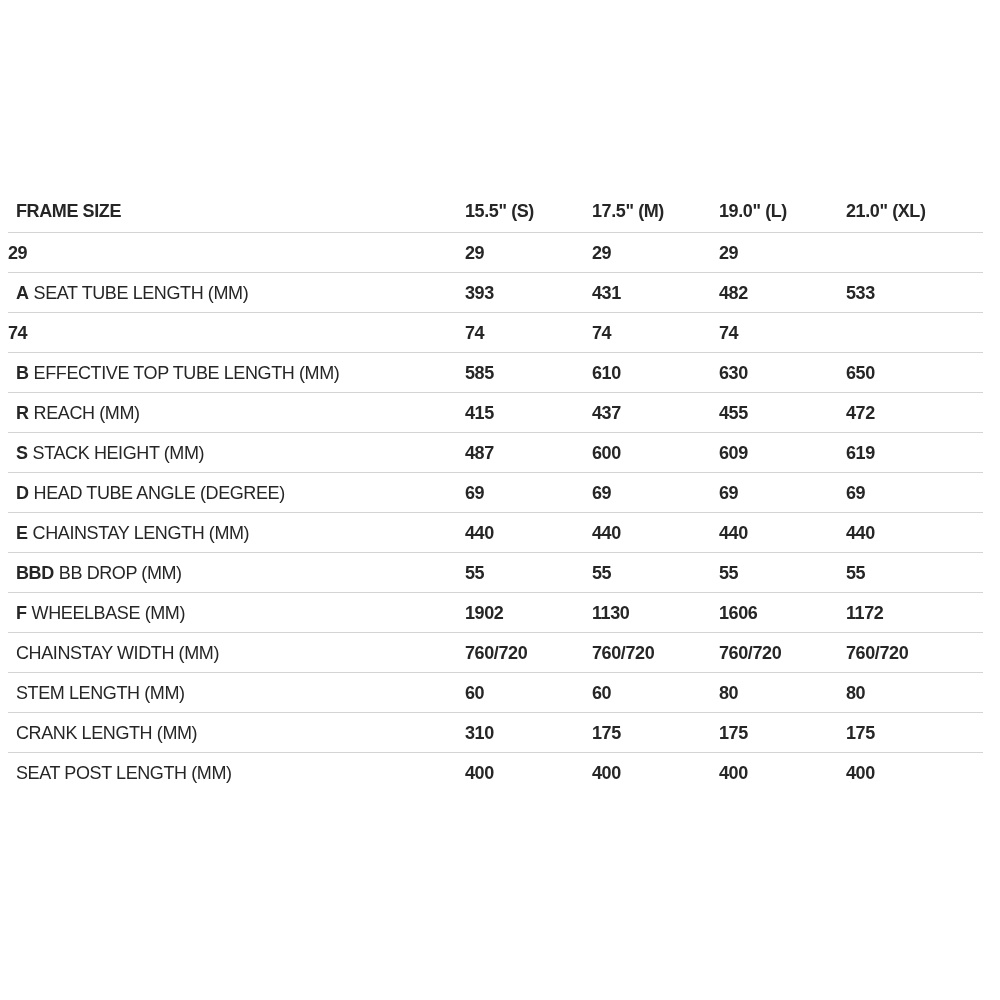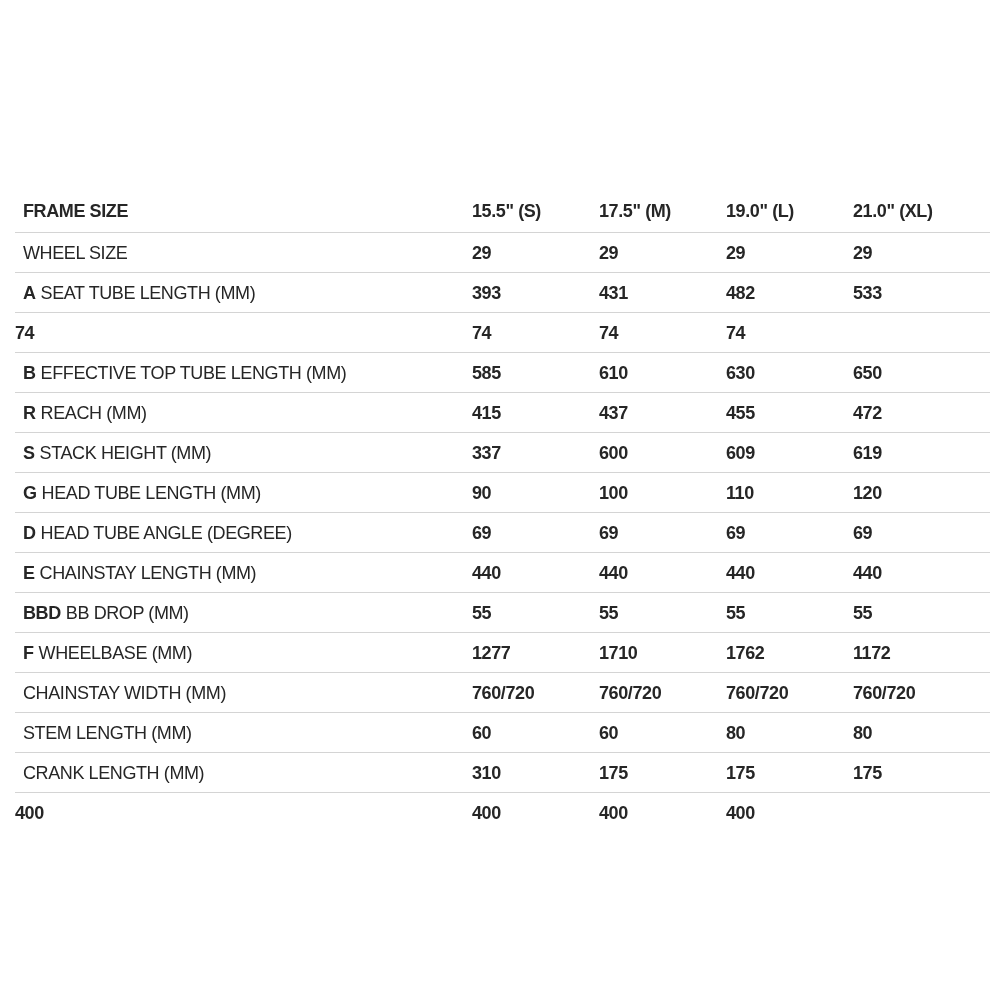--- a/index.html
+++ b/index.html
@@ -7,21 +7,21 @@
     padding: 0;
     width: 1000px;
     height: 1000px;
     background: #ffffff;
     font-family: "Liberation Sans", sans-serif;
     color: #262626;
     overflow: hidden;
   }
   .spec-table {
     position: absolute;
-    left: 15px;
+    left: 8px;
     top: 190px;
     width: 975px;
   }
   .row {
     display: grid;
     grid-template-columns: 457px 127px 127px 127px 1fr;
     align-items: center;
     height: 40px;
     box-sizing: border-box;
     border-bottom: 1px solid #d4d4d4;
@@ -47,21 +47,20 @@
 
   <div class="row header">
     <div class="cell label bold">FRAME SIZE</div>
     <div class="cell val">15.5" (S)</div>
     <div class="cell val">17.5" (M)</div>
     <div class="cell val">19.0" (L)</div>
     <div class="cell val">21.0" (XL)</div>
   </div>
 
   <div class="row">
-    <div class="cell label"><span class="pfx"></span><span>WHEEL SIZE</span></div>
     <div class="cell val">29</div>
     <div class="cell val">29</div>
     <div class="cell val">29</div>
     <div class="cell val">29</div>
   </div>
 
   <div class="row">
     <div class="cell label"><span class="pfx">A</span><span>SEAT TUBE LENGTH (MM)</span></div>
     <div class="cell val">393</div>
     <div class="cell val">431</div>
@@ -87,33 +86,26 @@
   <div class="row">
     <div class="cell label"><span class="pfx">R</span><span>REACH (MM)</span></div>
     <div class="cell val">415</div>
     <div class="cell val">437</div>
     <div class="cell val">455</div>
     <div class="cell val">472</div>
   </div>
 
   <div class="row">
     <div class="cell label"><span class="pfx">S</span><span>STACK HEIGHT (MM)</span></div>
-    <div class="cell val">337</div>
+    <div class="cell val">487</div>
     <div class="cell val">600</div>
     <div class="cell val">609</div>
     <div class="cell val">619</div>
   </div>
 
-  <div class="row">
-    <div class="cell label"><span class="pfx">G</span><span>HEAD TUBE LENGTH (MM)</span></div>
-    <div class="cell val">90</div>
-    <div class="cell val">100</div>
-    <div class="cell val">110</div>
-    <div class="cell val">120</div>
-  </div>
 
   <div class="row">
     <div class="cell label"><span class="pfx">D</span><span>HEAD TUBE ANGLE (DEGREE)</span></div>
     <div class="cell val">69</div>
     <div class="cell val">69</div>
     <div class="cell val">69</div>
     <div class="cell val">69</div>
   </div>
 
   <div class="row">
@@ -127,23 +119,23 @@
   <div class="row">
     <div class="cell label"><span class="pfx">BBD</span><span>BB DROP (MM)</span></div>
     <div class="cell val">55</div>
     <div class="cell val">55</div>
     <div class="cell val">55</div>
     <div class="cell val">55</div>
   </div>
 
   <div class="row">
     <div class="cell label"><span class="pfx">F</span><span>WHEELBASE (MM)</span></div>
-    <div class="cell val">1277</div>
-    <div class="cell val">1710</div>
-    <div class="cell val">1762</div>
+    <div class="cell val">1902</div>
+    <div class="cell val">1130</div>
+    <div class="cell val">1606</div>
     <div class="cell val">1172</div>
   </div>
 
   <div class="row">
     <div class="cell label"><span class="pfx"></span><span>CHAINSTAY WIDTH (MM)</span></div>
     <div class="cell val">760/720</div>
     <div class="cell val">760/720</div>
     <div class="cell val">760/720</div>
     <div class="cell val">760/720</div>
   </div>
@@ -158,19 +150,20 @@
 
   <div class="row">
     <div class="cell label"><span class="pfx"></span><span>CRANK LENGTH (MM)</span></div>
     <div class="cell val">310</div>
     <div class="cell val">175</div>
     <div class="cell val">175</div>
     <div class="cell val">175</div>
   </div>
 
   <div class="row">
+    <div class="cell label"><span class="pfx"></span><span>SEAT POST LENGTH (MM)</span></div>
     <div class="cell val">400</div>
     <div class="cell val">400</div>
     <div class="cell val">400</div>
     <div class="cell val">400</div>
   </div>
 
 </div>
 
 </body></html>

